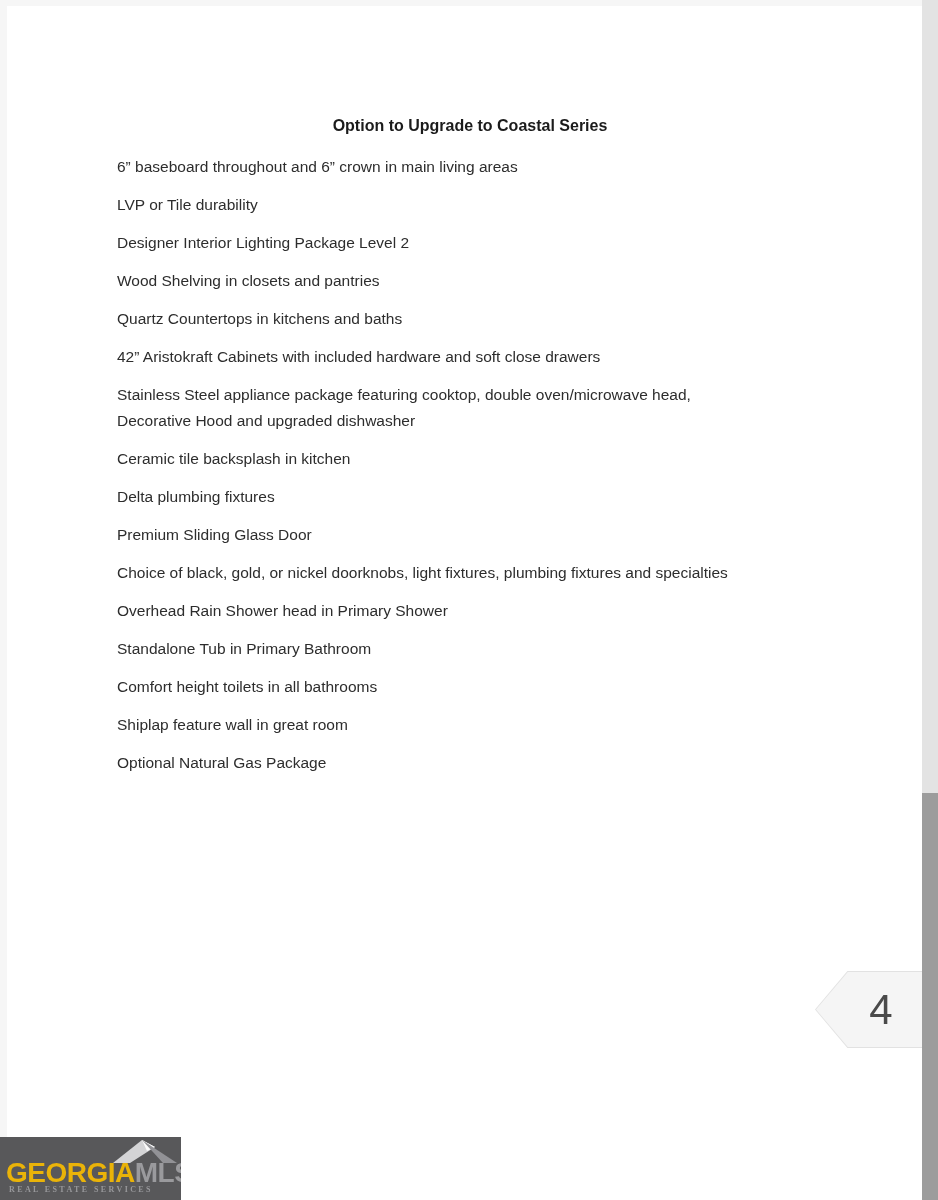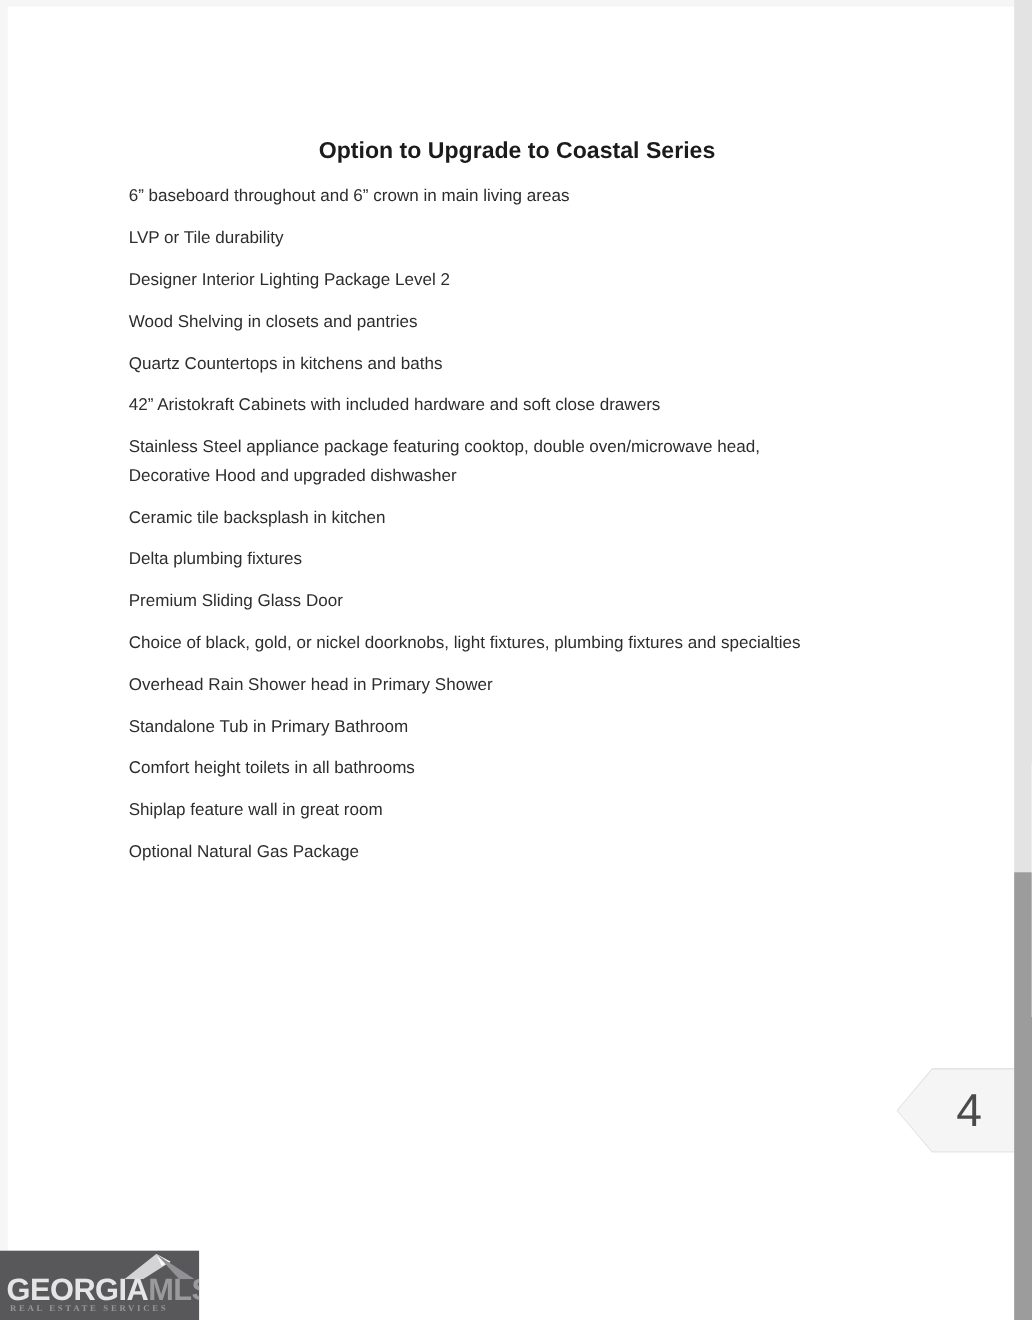--- a/index.html
+++ b/index.html
@@ -36,23 +36,23 @@
   }
 
   
   .content {
     position: absolute;
     left: 117px; top: 115px;
     width: 706px;
     color: #2d2d2d;
   }
   .doc-title {
-    margin: 12px 0 17px 0;
+    margin: 0 0 17px 0;
     text-align: center;
-    font-size: 21px;
+    font-size: 16px;
     line-height: 22px;
     font-weight: bold;
     color: #1b1b1b;
   }
   .para {
     margin: 0 0 12px 0;
     font-size: 15.5px;
     line-height: 26px;
     white-space: pre-line;
   }
@@ -90,21 +90,21 @@
     position: absolute; left: 113px; top: 1px;
     width: 66px; height: 25px;
   }
   .logo-wordmark {
     position: absolute; left: 6px; top: 22px;
     font-size: 28px; line-height: 28px;
     font-weight: bold;
     letter-spacing: -0.5px;
     white-space: nowrap;
   }
-  .logo-word-primary { color: #e5e5e5; }
+  .logo-word-primary { color: #eab308; }
   .logo-word-secondary { color: #9a9a9d; }
   .logo-tagline {
     position: absolute; left: 9px; top: 49px;
     font-size: 8px; line-height: 8px;
     font-weight: bold;
     letter-spacing: 2.4px;
     color: #97979a;
     white-space: nowrap;
     font-family: Liberation Serif, serif;
   }

